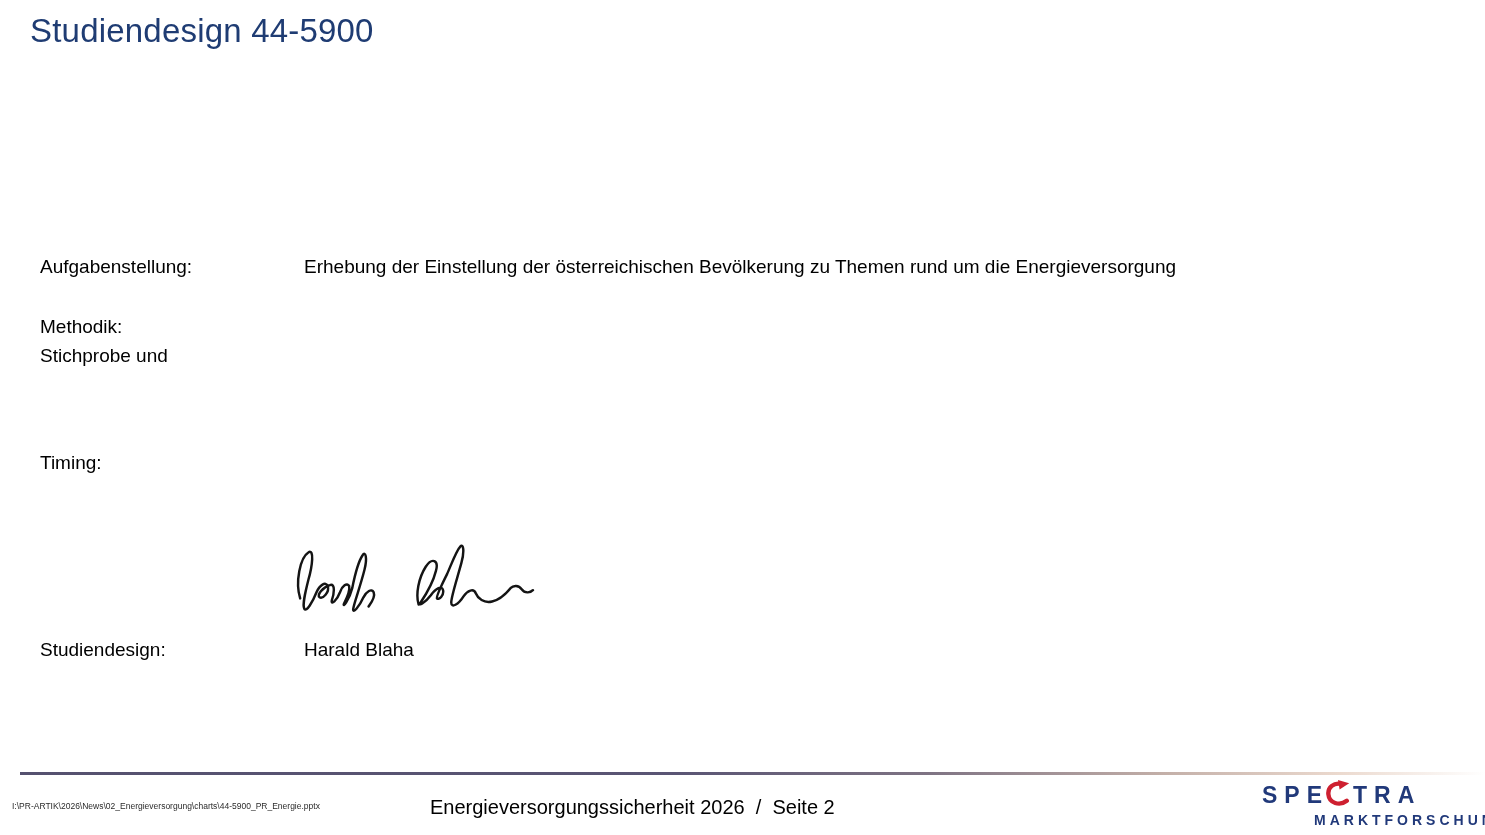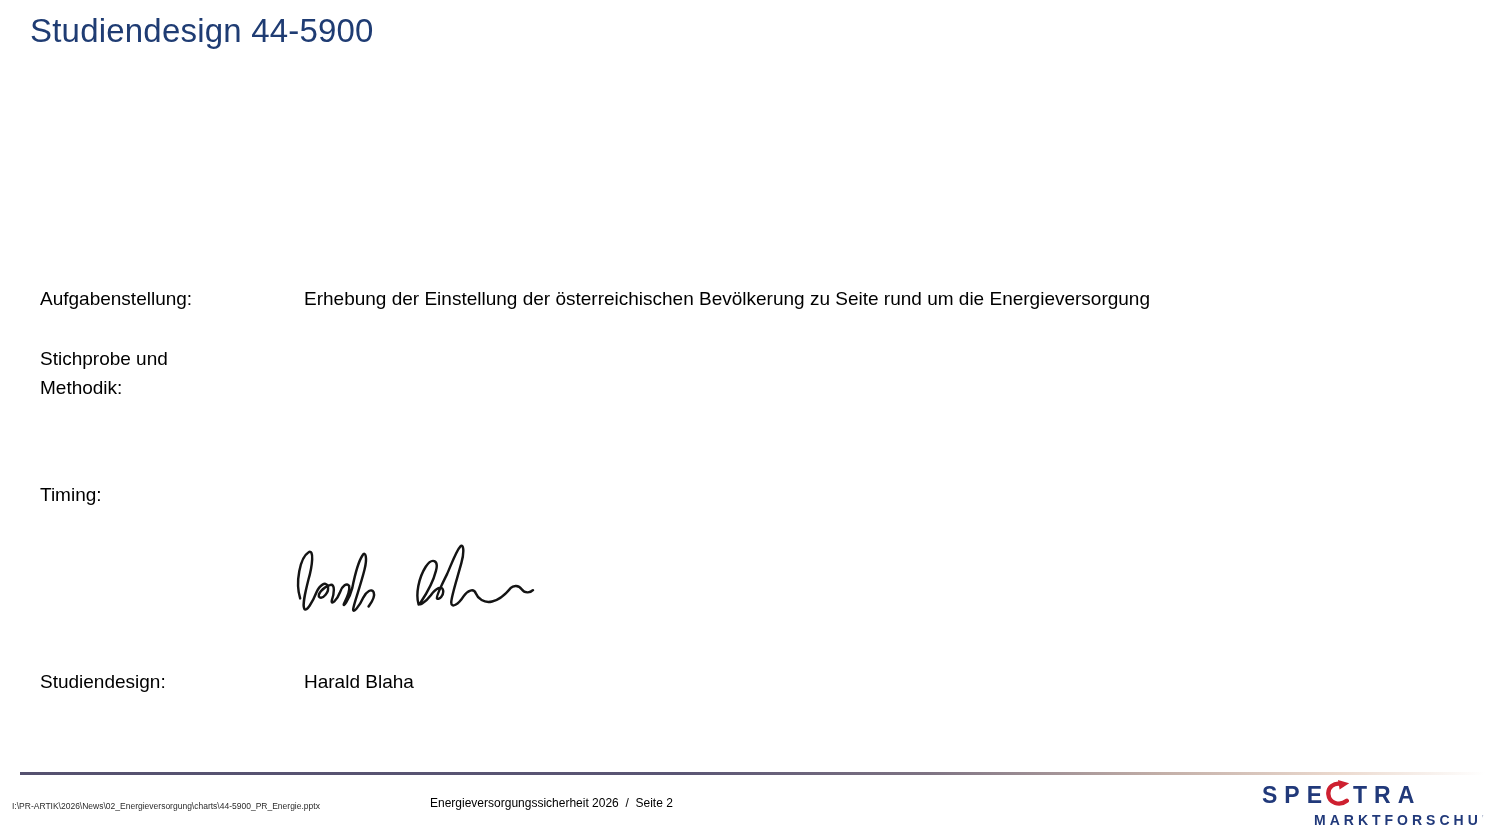--- a/index.html
+++ b/index.html
@@ -7,39 +7,37 @@
     padding: 0;
     background: #ffffff;
     font-family: "Liberation Sans", sans-serif;
   }
   .slide {
     position: relative;
     width: 1485px;
     height: 835px;
     background: #ffffff;
     overflow: hidden;
-    border-radius: 30px;
   }
   .slide-title {
     position: absolute;
     left: 30px;
     top: 12px;
     font-size: 33px;
     letter-spacing: 0.2px;
     color: #1F3C73;
     white-space: nowrap;
   }
   .row {
     position: absolute;
     left: 40px;
     display: flex;
     font-size: 19px;
     line-height: 29px;
     color: #000000;
-    margin-top: 32px;
   }
   .row .label-col {
     width: 264px;
     flex: 0 0 264px;
   }
   .row .value-col {
     white-space: nowrap;
   }
   .label-line, .value-line { display: block; }
   .signature-wrap {
@@ -65,21 +63,21 @@
     left: 12px;
     top: 801px;
     font-size: 8.5px;
     color: #2b2b2b;
     white-space: nowrap;
   }
   .footer-center {
     position: absolute;
     left: 430px;
     top: 796px;
-    font-size: 12px;
+    font-size: 20px;
     color: #000000;
     white-space: pre;
   }
   .logo {
     position: absolute;
     left: 1262px;
     top: 782px;
     width: 215px;
   }
   .logo-word {
@@ -109,27 +107,27 @@
 </style>
 </head>
 <body>
 
 <div class="slide">
 
   <div class="slide-title">Studiendesign 44-5900</div>
 
   <div class="row" style="top:252px;">
     <div class="label-col">Aufgabenstellung:</div>
-    <div class="value-col">Erhebung der Einstellung der österreichischen Bevölkerung zu Seite rund um die Energieversorgung</div>
+    <div class="value-col">Erhebung der Einstellung der österreichischen Bevölkerung zu Themen rund um die Energieversorgung</div>
   </div>
 
   <div class="row" style="top:312px;">
     <div class="label-col">
+      <span class="label-line">Methodik:</span>
       <span class="label-line">Stichprobe und</span>
-      <span class="label-line">Methodik:</span>
     </div>
     <div class="value-col">
     </div>
   </div>
 
   <div class="row" style="top:448px;">
     <div class="label-col">Timing:</div>
   </div>
 
   <div class="signature-wrap">

